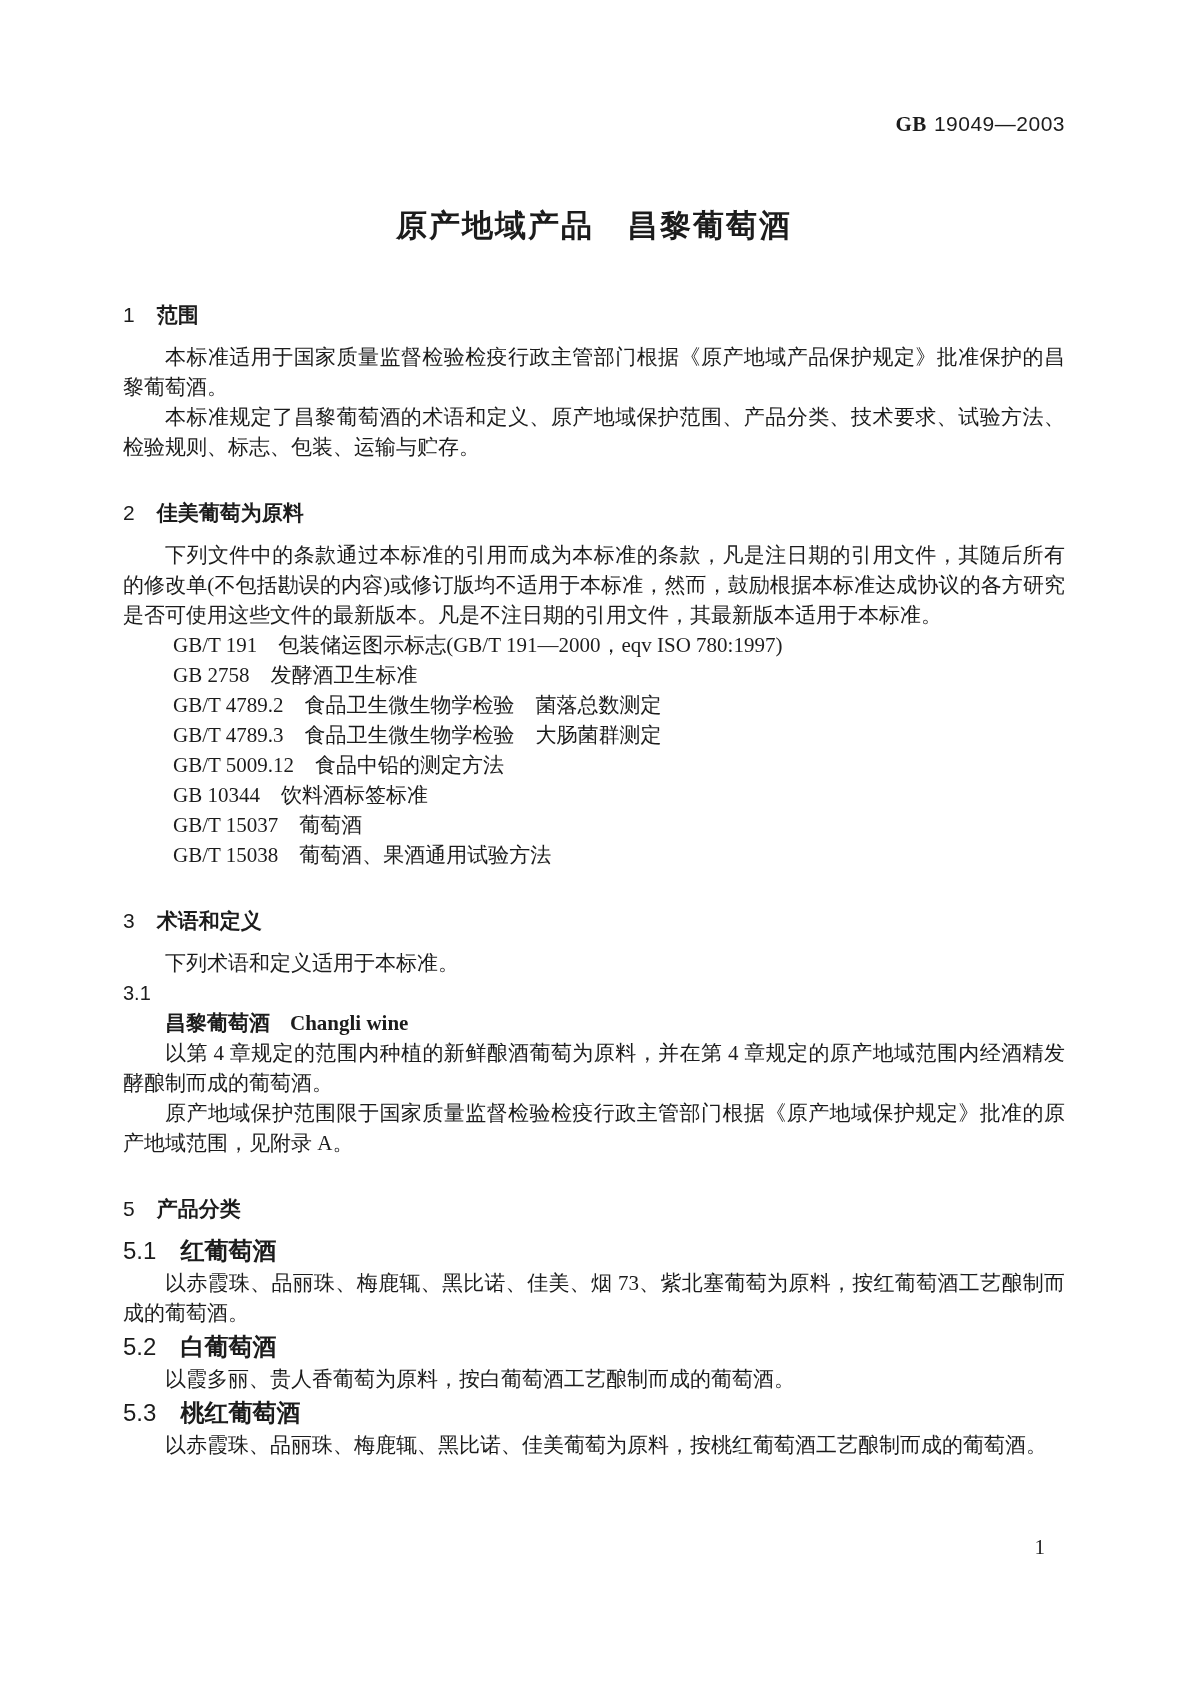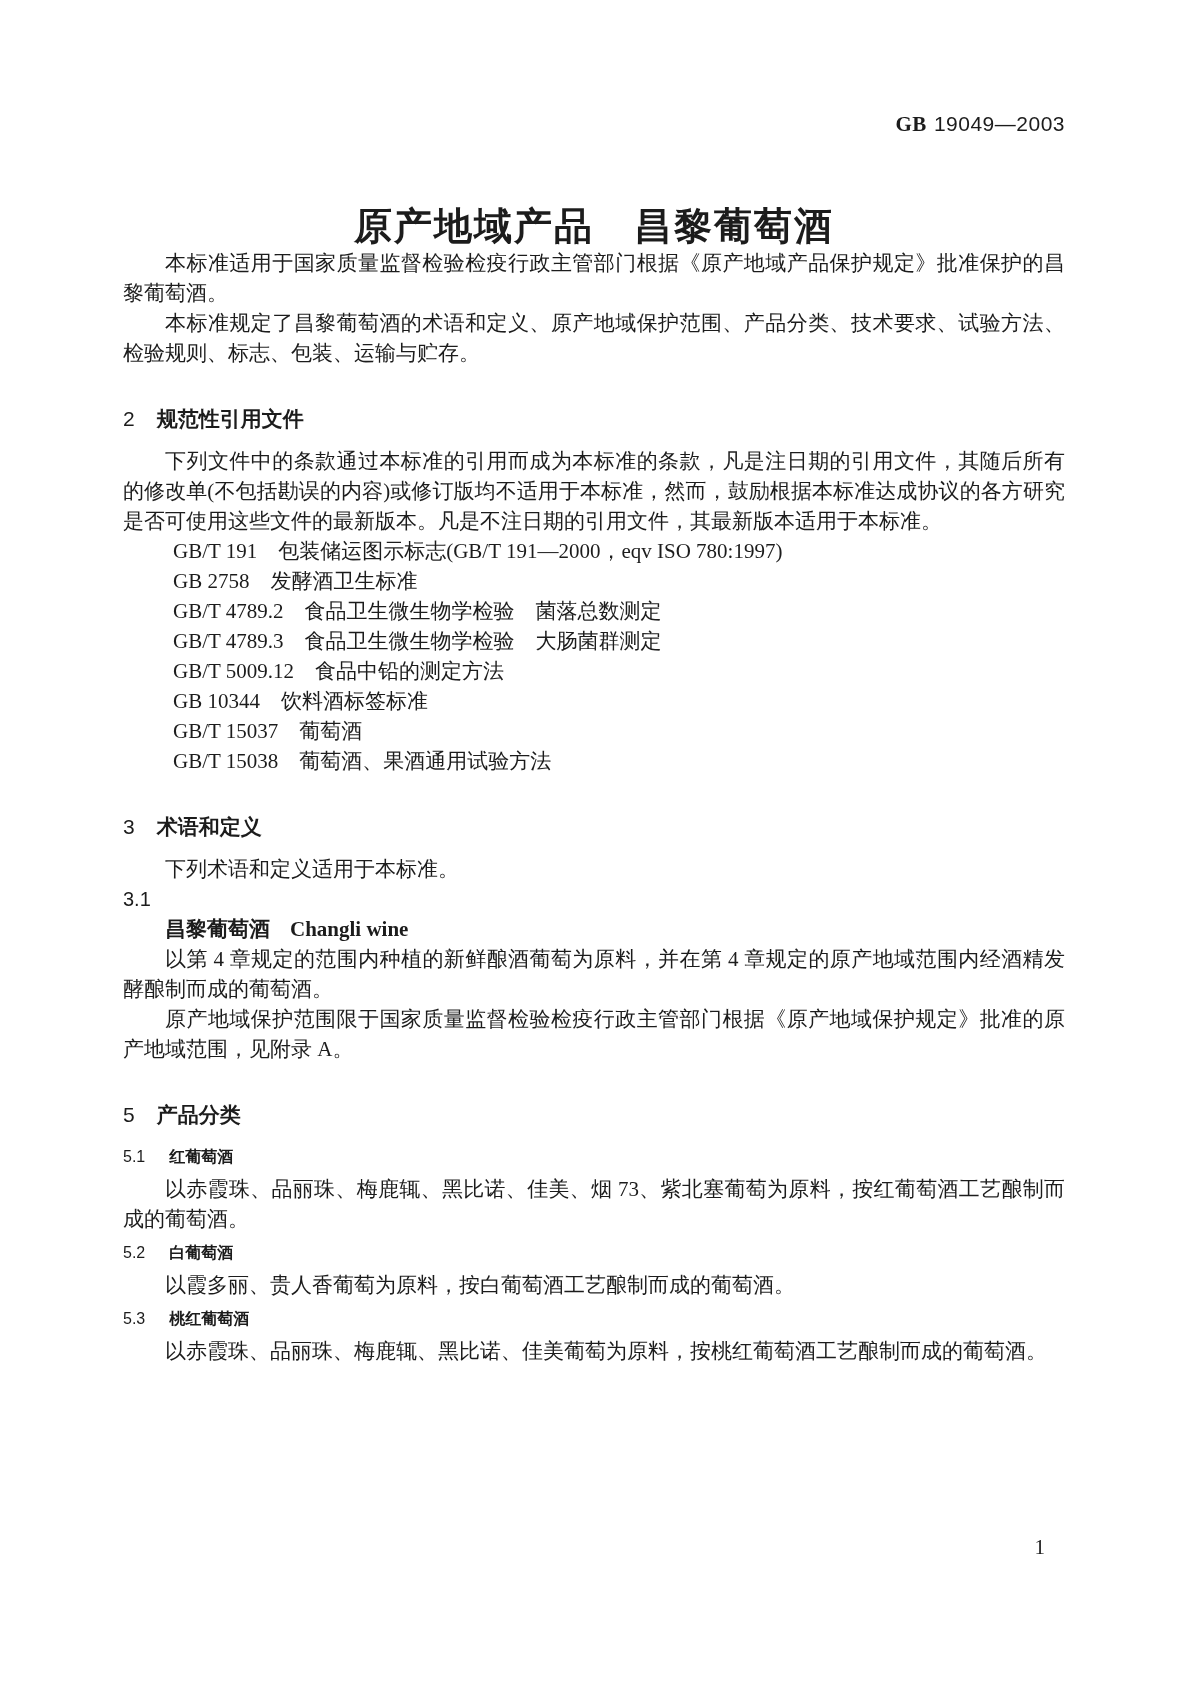--- a/index.html
+++ b/index.html
@@ -31,40 +31,40 @@
     margin-right: 7px;
   }
   .code-number { font-family: "Liberation Sans", "DejaVu Sans", sans-serif; }
 
   
   .doc-title {
     margin: 66px 0 0 0;
     text-align: center;
     font-family: "Liberation Sans", "DejaVu Sans", sans-serif;
     font-weight: bold;
-    font-size: 38px;
+    font-size: 31px;
     letter-spacing: 2px;
     line-height: 44px;
   }
 
   
   h2.sec {
     font-family: "Liberation Sans", "DejaVu Sans", sans-serif;
     font-size: 21px;
     font-weight: bold;
     margin: 36px 0 12px 0;
     line-height: 30px;
   }
   h2.sec .num { font-weight: normal; margin-right: 22px; }
   h2.first { margin-top: 52px; }
 
   
   .subsec {
     font-family: "Liberation Sans", "DejaVu Sans", sans-serif;
-    font-size: 16px;
+    font-size: 24px;
     font-weight: bold;
     margin: 4px 0 2px 0;
     line-height: 30px;
   }
   .subsec .num { font-weight: normal; margin-right: 24px; }
 
   p { margin: 0; text-align: justify; }
   p.ind { text-indent: 42px; }
 
   .refs p { padding-left: 50px; text-align: left; }
@@ -97,27 +97,30 @@
 <div class="page">
   <div class="inner">
 
     <div class="doc-header">
       <span class="code-prefix">GB</span><span class="code-number">19049—2003</span>
     </div>
 
     <h1 class="doc-title">原产地域产品　昌黎葡萄酒</h1>
 
     <section>
+      <h2 class="sec first">
+        <span class="num">1</span><span class="ht">范围</span>
+      </h2>
       <p class="ind">本标准适用于国家质量监督检验检疫行政主管部门根据《原产地域产品保护规定》批准保护的昌黎葡萄酒。</p>
       <p class="ind">本标准规定了昌黎葡萄酒的术语和定义、原产地域保护范围、产品分类、技术要求、试验方法、检验规则、标志、包装、运输与贮存。</p>
     </section>
 
     <section>
       <h2 class="sec">
-        <span class="num">2</span><span class="ht">规范性引用文件</span>
+        <span class="num">2</span><span class="ht">佳美葡萄为原料</span>
       </h2>
       <p class="ind">下列文件中的条款通过本标准的引用而成为本标准的条款，凡是注日期的引用文件，其随后所有的修改单(不包括勘误的内容)或修订版均不适用于本标准，然而，鼓励根据本标准达成协议的各方研究是否可使用这些文件的最新版本。凡是不注日期的引用文件，其最新版本适用于本标准。</p>
       <div class="refs">
         <p>GB/T 191　包装储运图示标志(GB/T 191—2000，eqv ISO 780:1997)</p>
         <p>GB 2758　发酵酒卫生标准</p>
         <p>GB/T 4789.2　食品卫生微生物学检验　菌落总数测定</p>
         <p>GB/T 4789.3　食品卫生微生物学检验　大肠菌群测定</p>
         <p>GB/T 5009.12　食品中铅的测定方法</p>
         <p>GB 10344　饮料酒标签标准</p>
         <p>GB/T 15037　葡萄酒</p>

